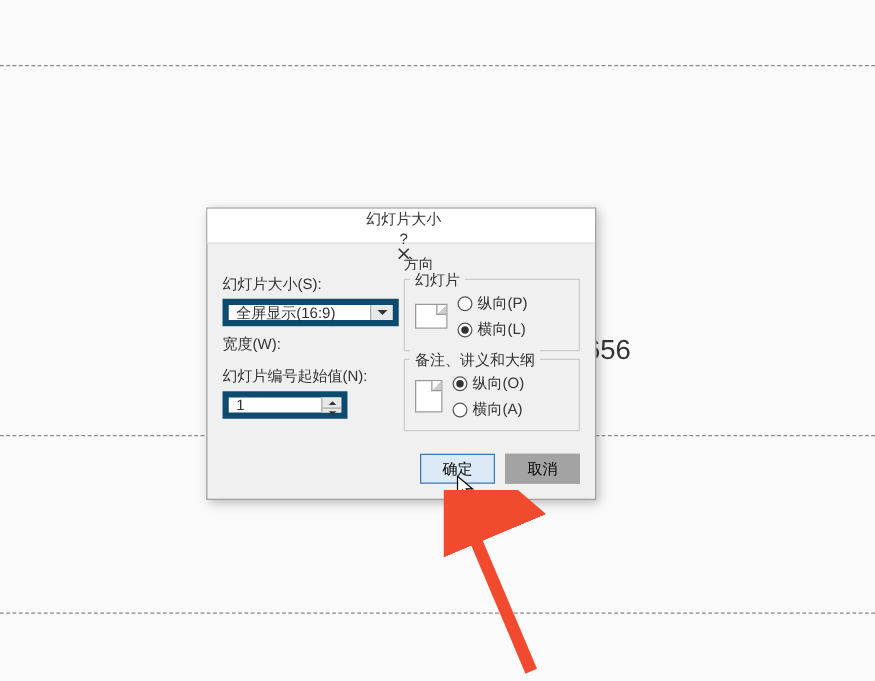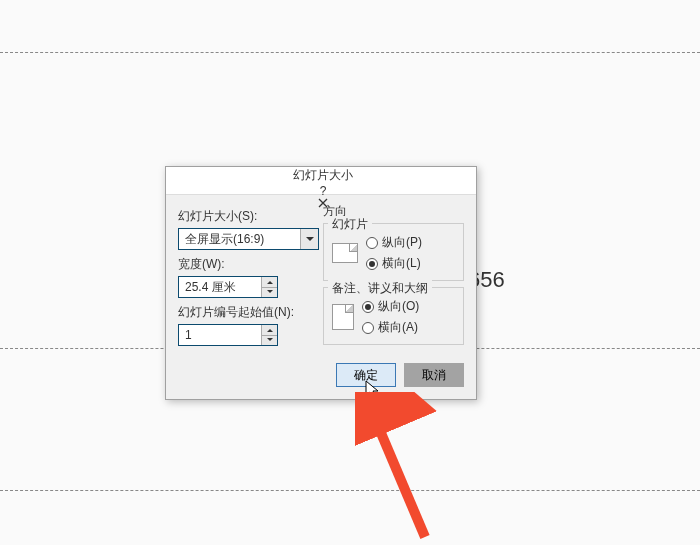--- a/index.html
+++ b/index.html
@@ -95,21 +95,21 @@
     .lbl {
       font-size: 12px;
       color: #333;
       margin-bottom: 3px;
       margin-top: 6px;
     }
     .col .lbl:first-child { margin-top: 0; }
     .combo, .spinner {
       display: flex;
       height: 22px;
-      border: 1px solid #0c4a6e;
+      border: 5px solid #0c4a6e;
       background: #fff;
       align-items: center;
     }
     .combo .val, .spinner .val {
       flex: 1;
       padding: 0 6px;
       font-size: 12px;
       color: #333;
     }
     .combo .dd {
@@ -268,27 +268,20 @@
   <div class="dlg-body">
 
     <div class="col">
       <div class="lbl">幻灯片大小(S):</div>
       <div class="combo">
         <span class="val">全屏显示(16:9)</span>
         <div class="dd"></div>
       </div>
 
       <div class="lbl">宽度(W):</div>
-      <div class="spinner">
-        <span class="val">25.4 厘米</span>
-        <div class="spin">
-            <div class="up"></div>
-            <div class="dn"></div>
-          </div>
-      </div>
 
 
       <div class="lbl">幻灯片编号起始值(N):</div>
       <div class="spinner">
         <span class="val">1</span>
         <div class="spin">
             <div class="up"></div>
             <div class="dn"></div>
           </div>
       </div>

